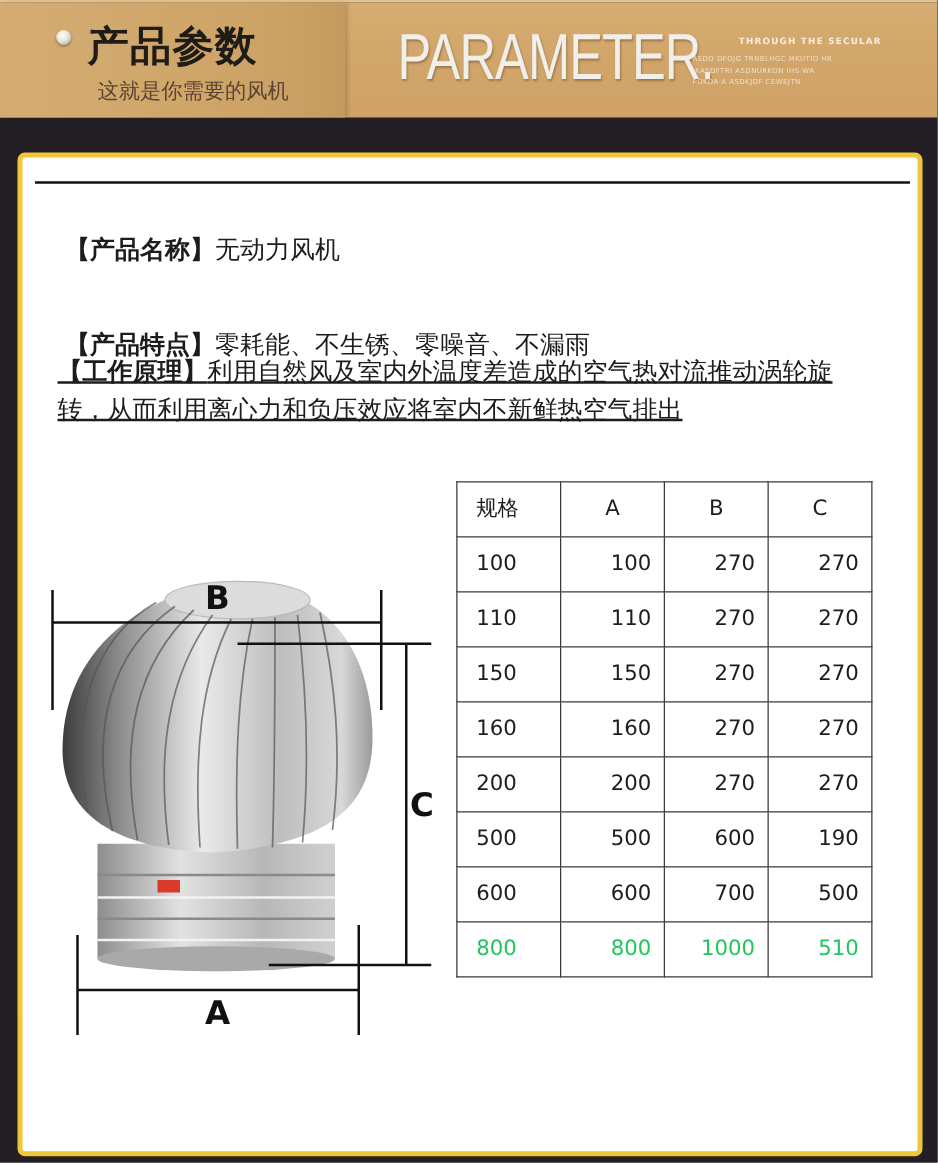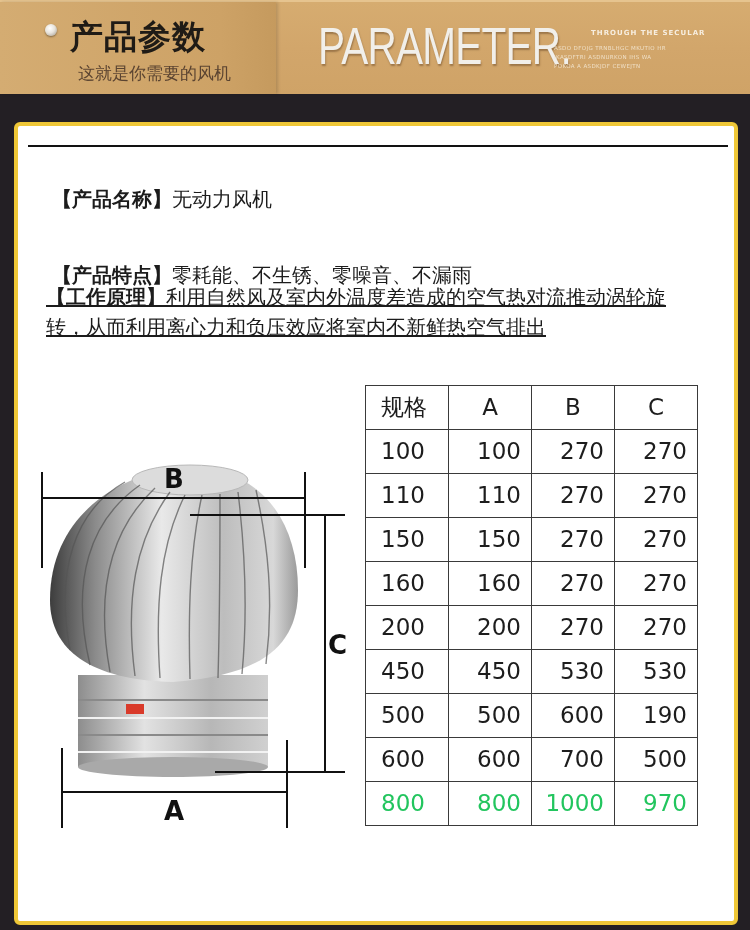--- a/index.html
+++ b/index.html
@@ -58,21 +58,21 @@
   .row1 { top: 186px; }
   .row2 { top: 234px; margin-top: 28px; }
   .row3 { top: 282px; width: 620px; line-height: 30px; }
 
   
   table.spec {
     position: absolute; left: 365px; top: 385px; border-collapse: collapse;
     font-family: "DejaVu Sans", sans-serif; color: #1d1d1d;
   }
   table.spec td, table.spec th {
-    border: 1.5px solid #3a3a3a; width: 83px; height: 43.8px; font-size: 23px;
+    border: 1.5px solid #3a3a3a; width: 83px; height: 43.8px; font-size: 17px;
     font-weight: normal; text-align: center; padding: 0; line-height: 43px;
   }
   table.spec th:first-child, table.spec td:first-child { text-align: left; padding-left: 15px; }
   table.spec td:not(:first-child) { text-align: right; padding-right: 10px; }
   table.spec th:not(:first-child) { text-align: center; }
   table.spec tr.thick td { border-top: 2.5px solid #111; }
   table.spec tr.faint td { color: #22c55e; }
 
   
   .diagram { position: absolute; left: 30px; top: 450px; width: 330px; height: 390px; }
@@ -199,37 +199,31 @@
     <td>270</td>
     <td>270</td>
   </tr>
   <tr>
     <td>200</td>
     <td>200</td>
     <td>270</td>
     <td>270</td>
   </tr>
   <tr>
-    <td>450</td>
-    <td>450</td>
-    <td>530</td>
-    <td>530</td>
-  </tr>
-  <tr>
     <td>500</td>
     <td>500</td>
     <td>600</td>
     <td>190</td>
   </tr>
   <tr>
     <td>600</td>
     <td>600</td>
     <td>700</td>
     <td>500</td>
   </tr>
   <tr class="faint">
     <td>800</td>
     <td>800</td>
     <td>1000</td>
-    <td>970</td>
+    <td>510</td>
   </tr>
 </tbody>
   </table>
 
 </body></html>

